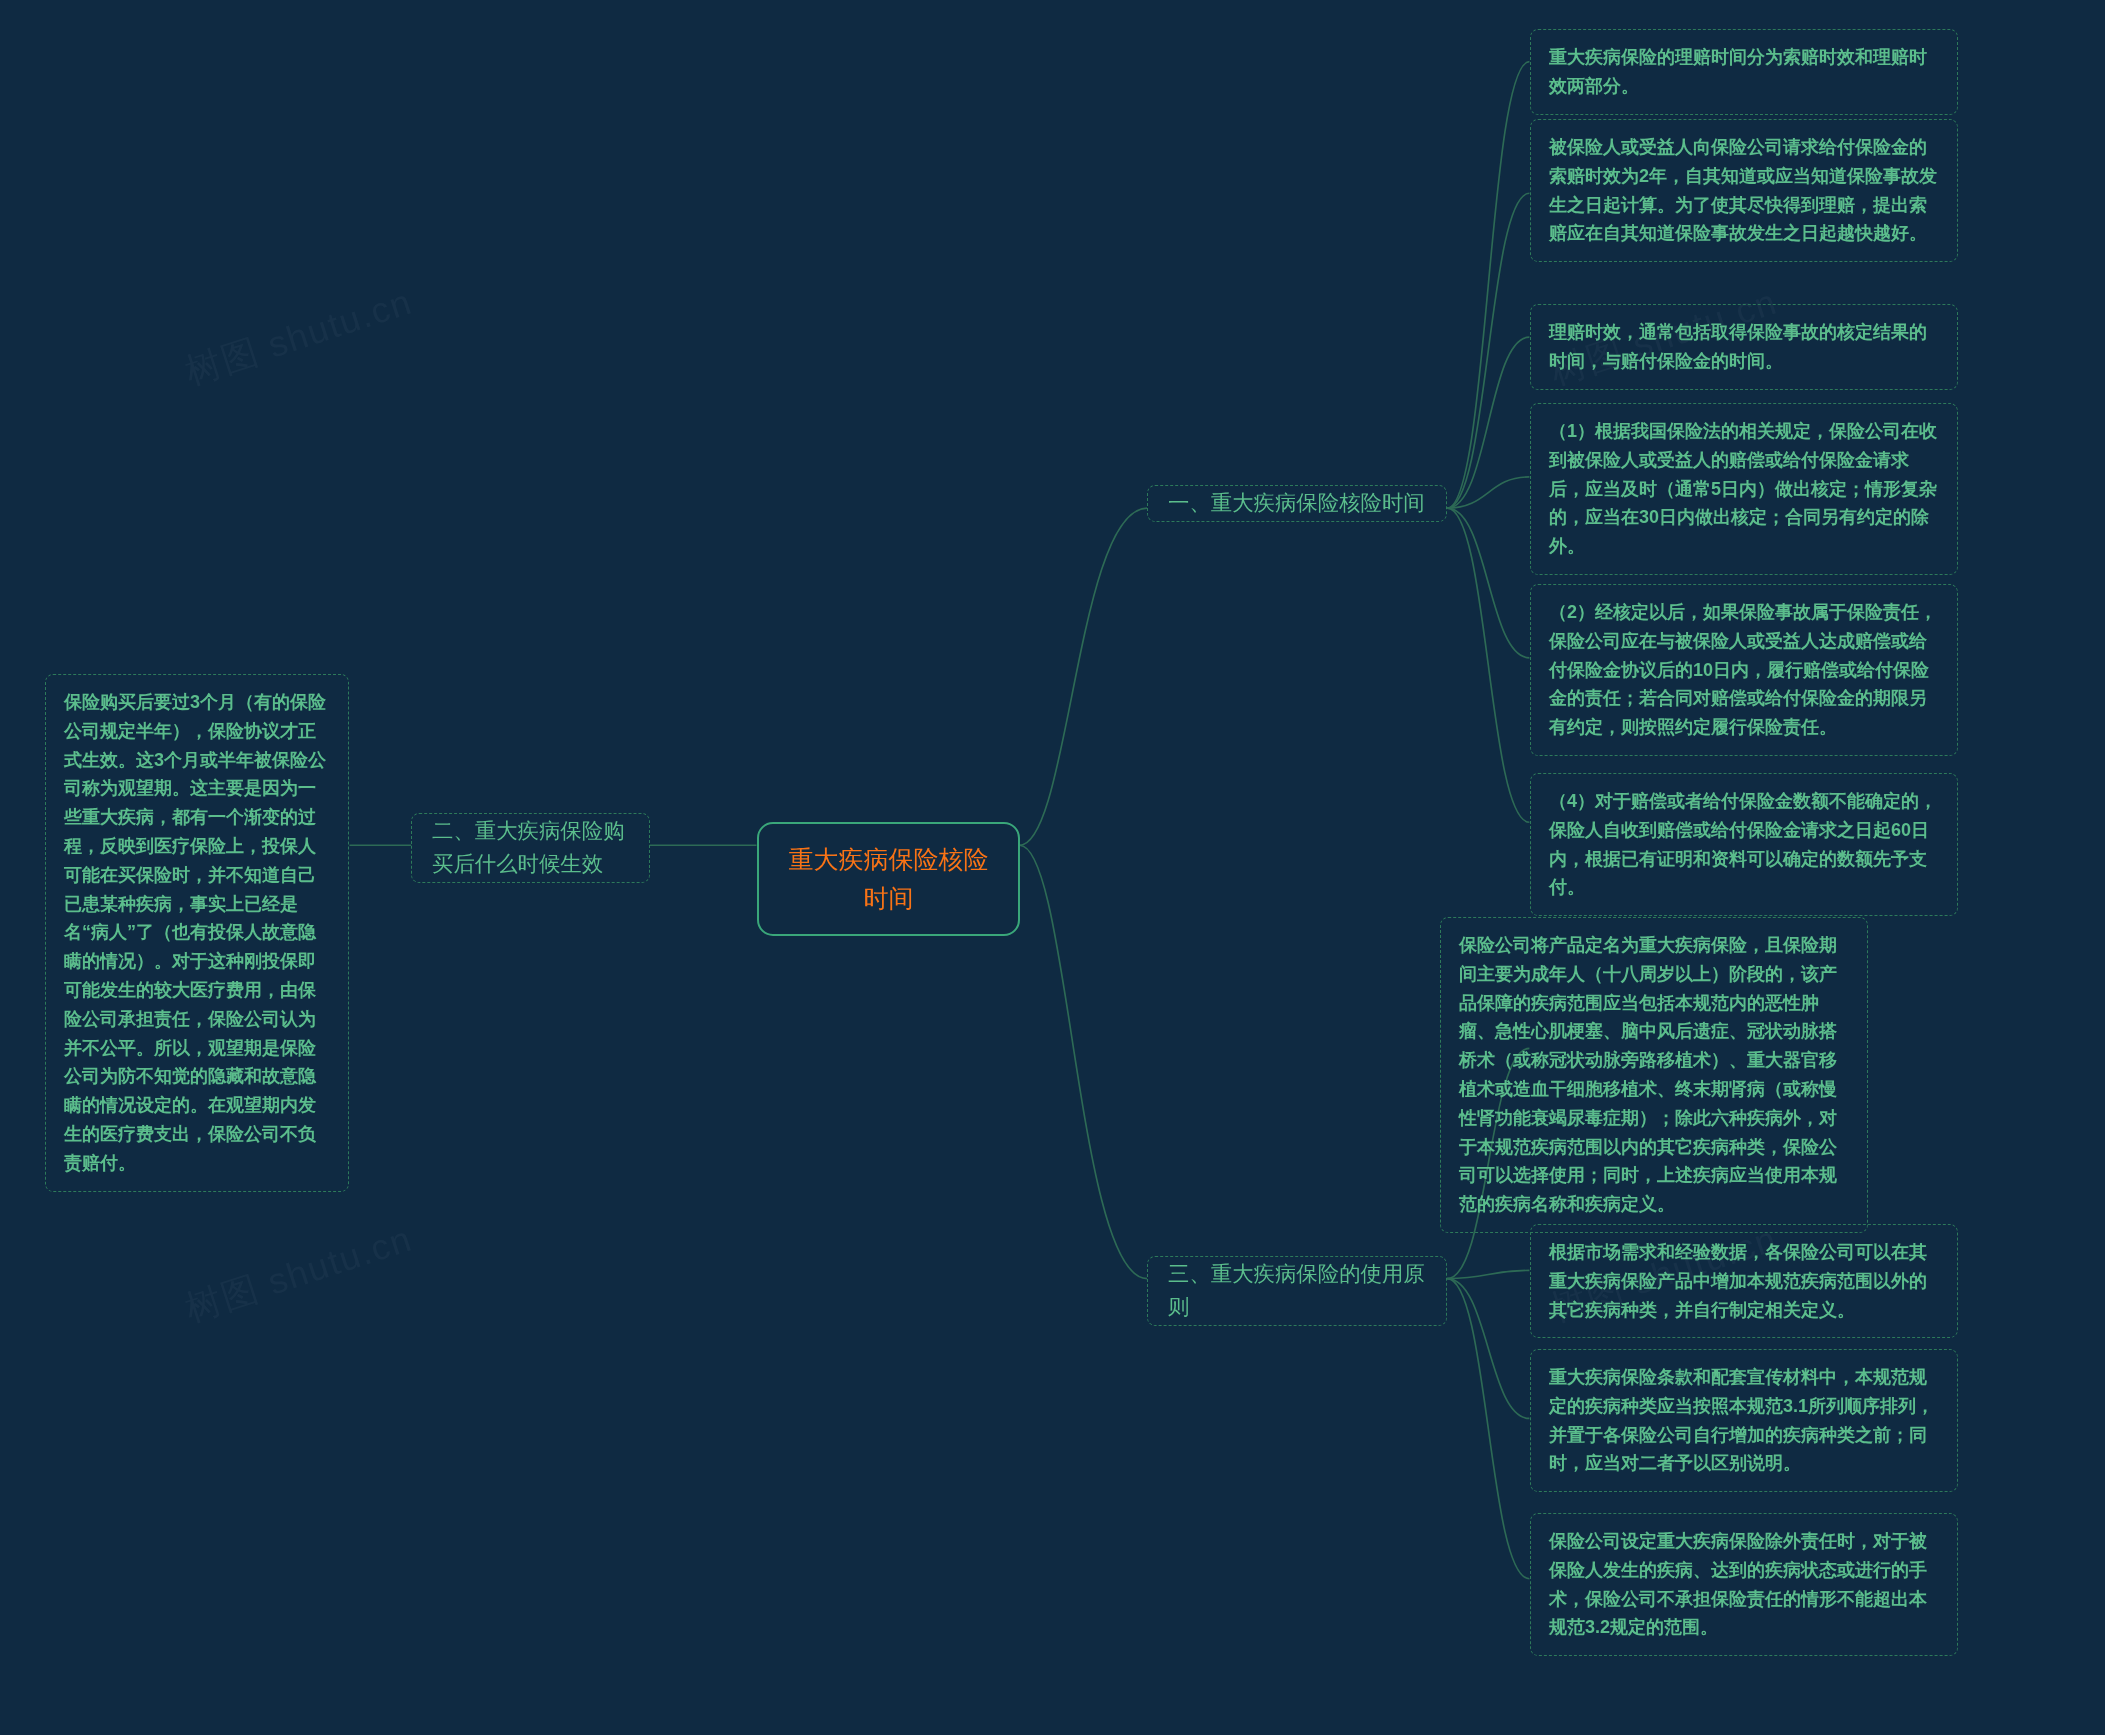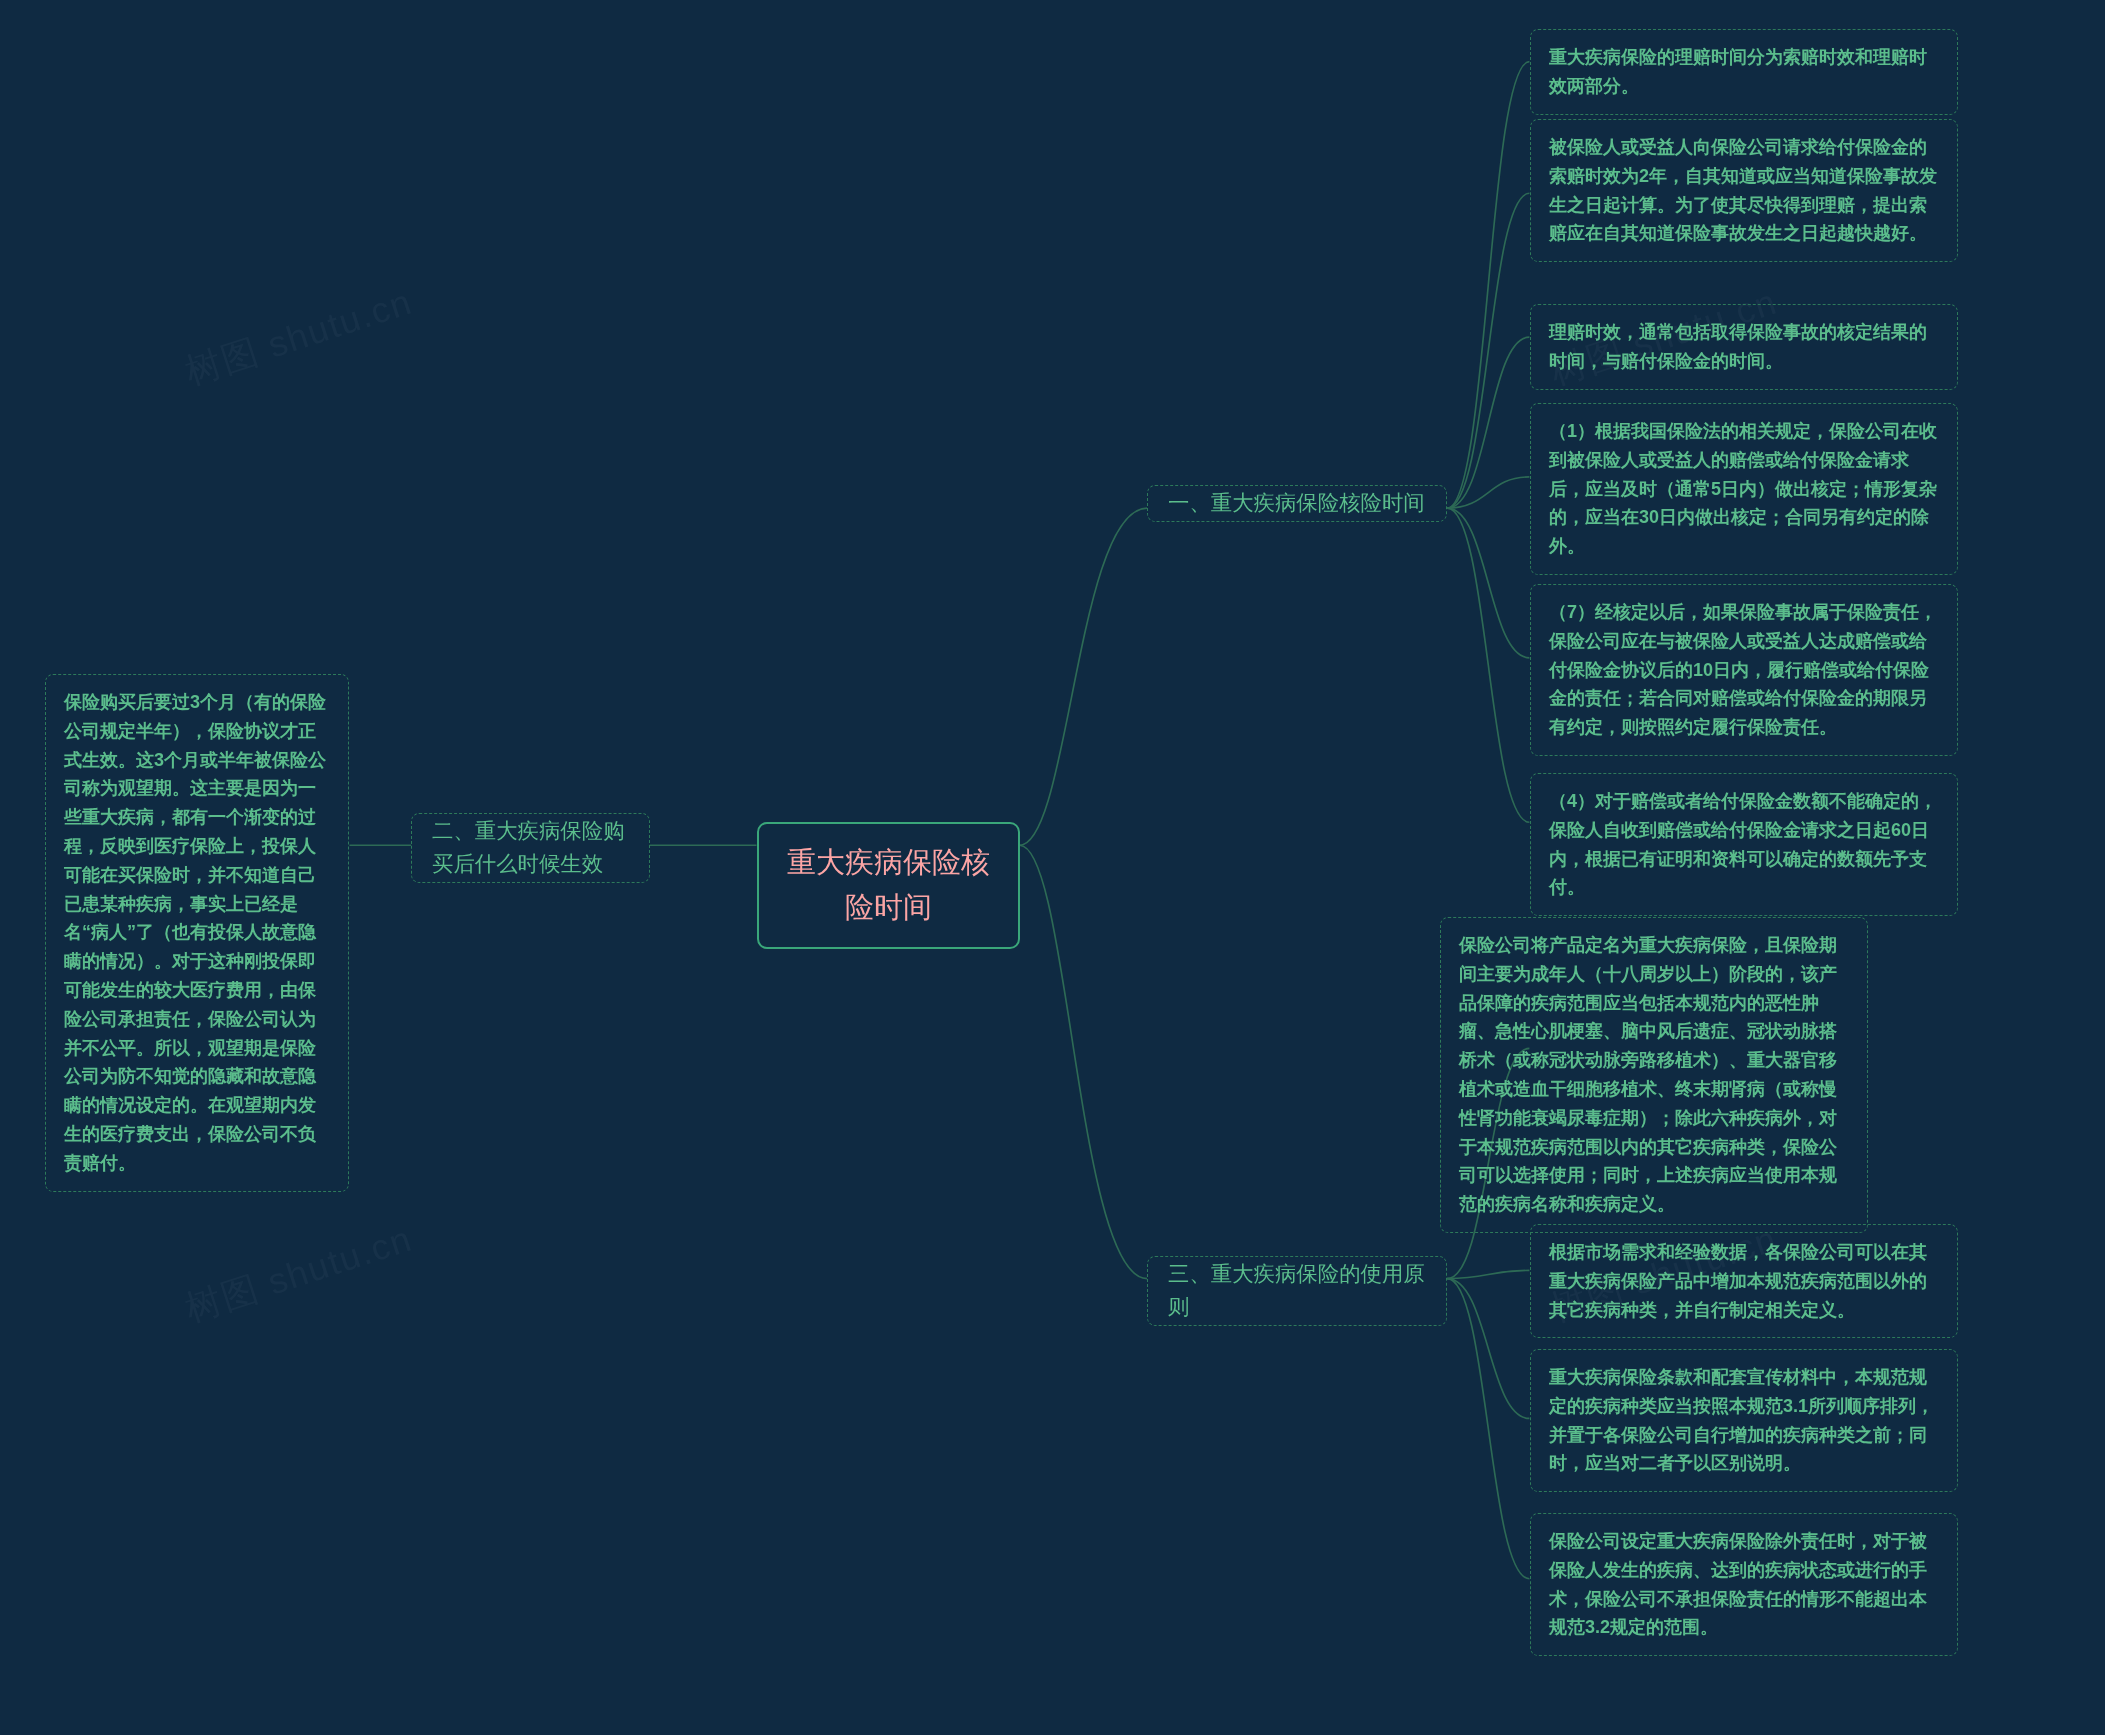--- a/index.html
+++ b/index.html
@@ -27,23 +27,23 @@
       border: 1.6px dashed #2d7a5a;
       border-radius: 8.2px;
       padding: 13px 18px;
       font-size: 20px;
       line-height: 1.55;
       color: #5bbd8c;
       background: rgba(15,42,66,0.0);
     }
     .center-node {
       border: 2.5px solid #3aa77a;
-      border-radius: 10px;
-      color: #fca5a5;
-      font-size: 29px;
+      border-radius: 16px;
+      color: #f97316;
+      font-size: 25px;
       font-weight: 500;
       text-align: center;
       padding: 16.4px 23px;
     }
     .branch-node {
       font-size: 21.4px;
       padding: 1px 20px;
     }
     .leaf-node {
       font-size: 18px;
@@ -108,21 +108,21 @@
 <div class="node leaf-node" style="left:1530px; top:119px; width:428px;">
   <span>被保险人或受益人向保险公司请求给付保险金的索赔时效为2年，自其知道或应当知道保险事故发生之日起计算。为了使其尽快得到理赔，提出索赔应在自其知道保险事故发生之日起越快越好。</span>
 </div>
 <div class="node leaf-node" style="left:1530px; top:304px; width:428px;">
   <span>理赔时效，通常包括取得保险事故的核定结果的时间，与赔付保险金的时间。</span>
 </div>
 <div class="node leaf-node" style="left:1530px; top:403px; width:428px;">
   <span>（1）根据我国保险法的相关规定，保险公司在收到被保险人或受益人的赔偿或给付保险金请求后，应当及时（通常5日内）做出核定；情形复杂的，应当在30日内做出核定；合同另有约定的除外。</span>
 </div>
 <div class="node leaf-node" style="left:1530px; top:584px; width:428px;">
-  <span>（7）经核定以后，如果保险事故属于保险责任，保险公司应在与被保险人或受益人达成赔偿或给付保险金协议后的10日内，履行赔偿或给付保险金的责任；若合同对赔偿或给付保险金的期限另有约定，则按照约定履行保险责任。</span>
+  <span>（2）经核定以后，如果保险事故属于保险责任，保险公司应在与被保险人或受益人达成赔偿或给付保险金协议后的10日内，履行赔偿或给付保险金的责任；若合同对赔偿或给付保险金的期限另有约定，则按照约定履行保险责任。</span>
 </div>
 <div class="node leaf-node" style="left:1530px; top:773px; width:428px;">
   <span>（4）对于赔偿或者给付保险金数额不能确定的，保险人自收到赔偿或给付保险金请求之日起60日内，根据已有证明和资料可以确定的数额先予支付。</span>
 </div>
 
 <div class="node branch-node" style="left:411px; top:813px; width:239px;">
   <span>二、重大疾病保险购买后什么时候生效</span>
 </div>
 
 <div class="node leaf-node" style="left:45px; top:674px; width:304px;">

